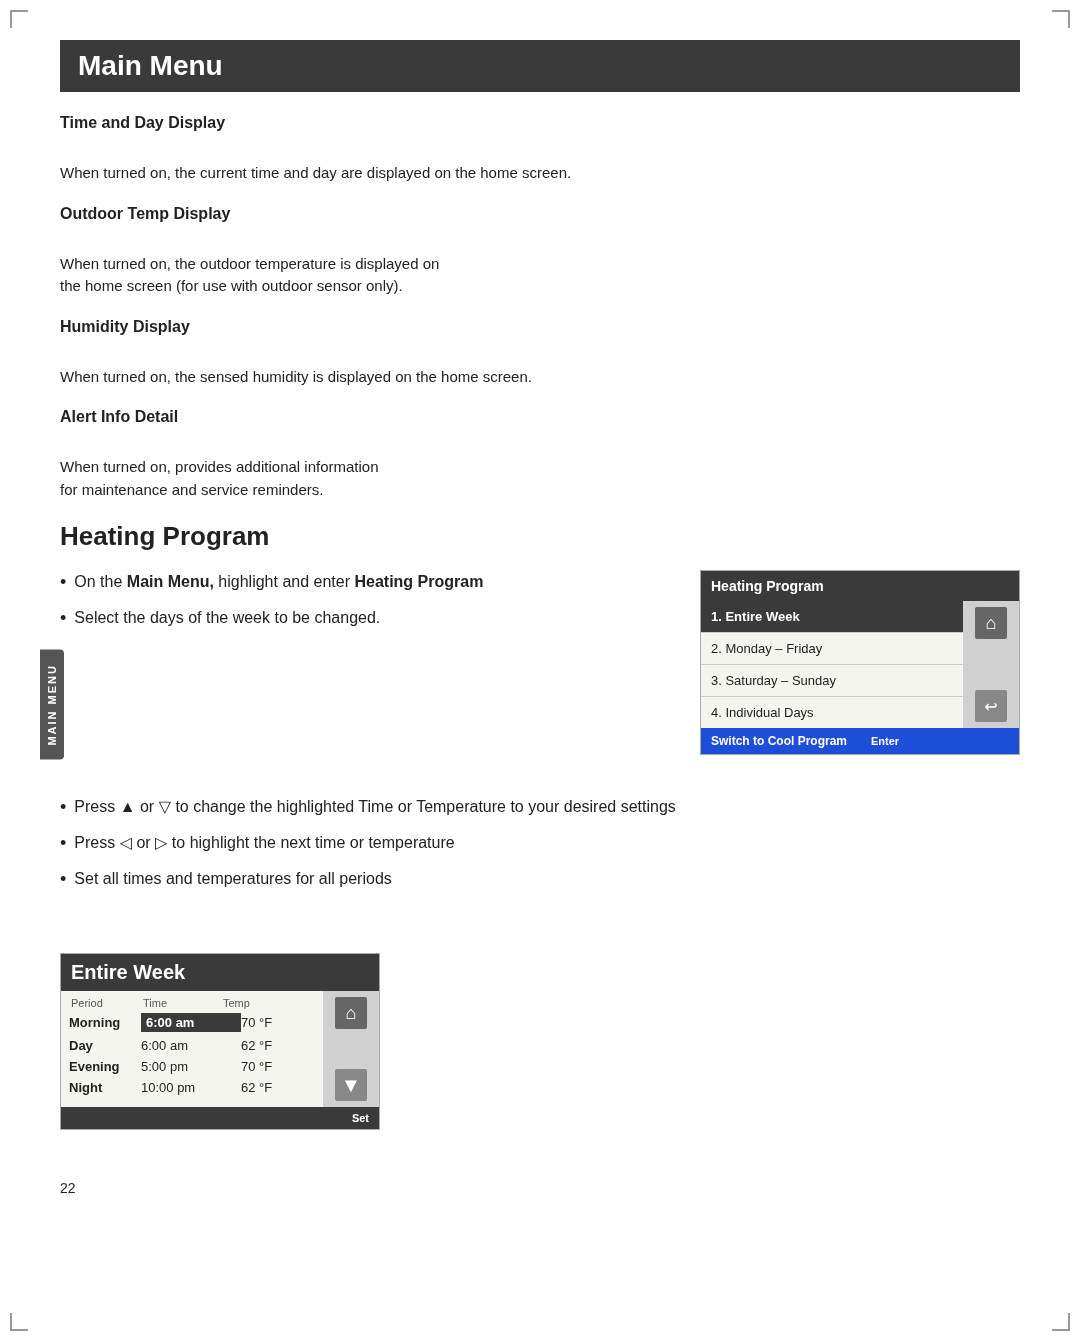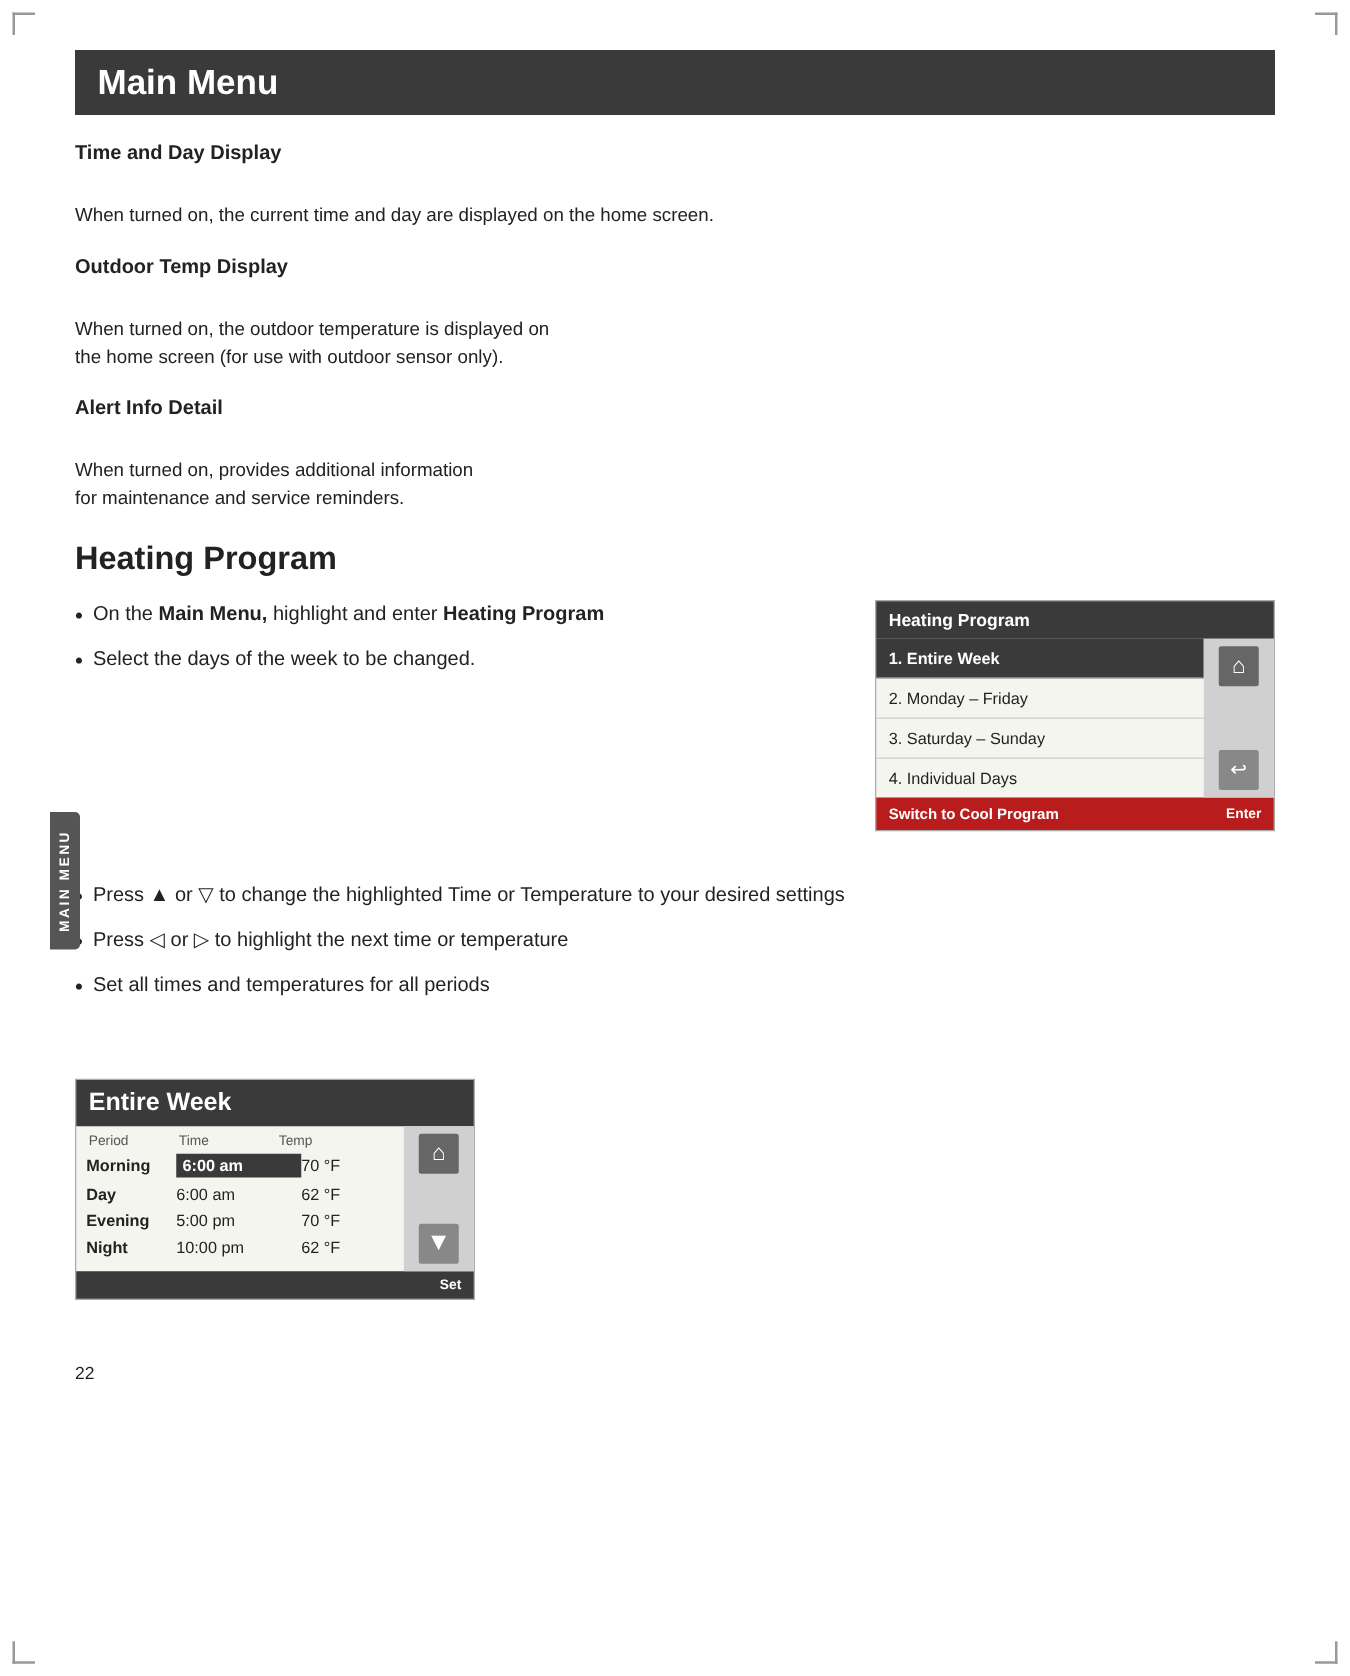--- a/index.html
+++ b/index.html
@@ -146,32 +146,32 @@
     .menu-item.highlighted {
       background: #3a3a3a;
       color: #fff;
       font-weight: bold;
     }
     .menu-item.last {
       border-bottom: none;
     }
 
     .screen-footer {
-      background: #b91c1c;
+      background: #1d4ed8;
       color: #fff;
       font-size: 12px;
       font-weight: bold;
       padding: 6px 10px;
       display: flex;
-      justify-content: space-between;
       align-items: center;
     }
     .screen-footer .enter-label {
       color: #fff;
       font-size: 11px;
+      padding-left: 24px;
     }
 
     
     .home-icon {
       width: 32px;
       height: 32px;
       background: #666;
       display: flex;
       align-items: center;
       justify-content: center;
@@ -306,20 +306,24 @@
     <div class="section-body">When turned on, the current time and day are displayed on the home screen.</div>
   </div>
 
   <div>
     <div class="section-title">Outdoor Temp Display</div>
     <div class="section-body">
       When turned on, the outdoor temperature is displayed on<br>the home screen (for use with outdoor sensor only).
     </div>
   </div>
 
+  <div>
+    <div class="section-title">Humidity Display</div>
+    <div class="section-body">When turned on, the sensed humidity is displayed on the home screen.</div>
+  </div>
 
   <div>
     <div class="section-title">Alert Info Detail</div>
     <div class="section-body">
       When turned on, provides additional information<br>for maintenance and service reminders.
     </div>
   </div>
 
   <div class="heating-heading">Heating Program</div>
 

